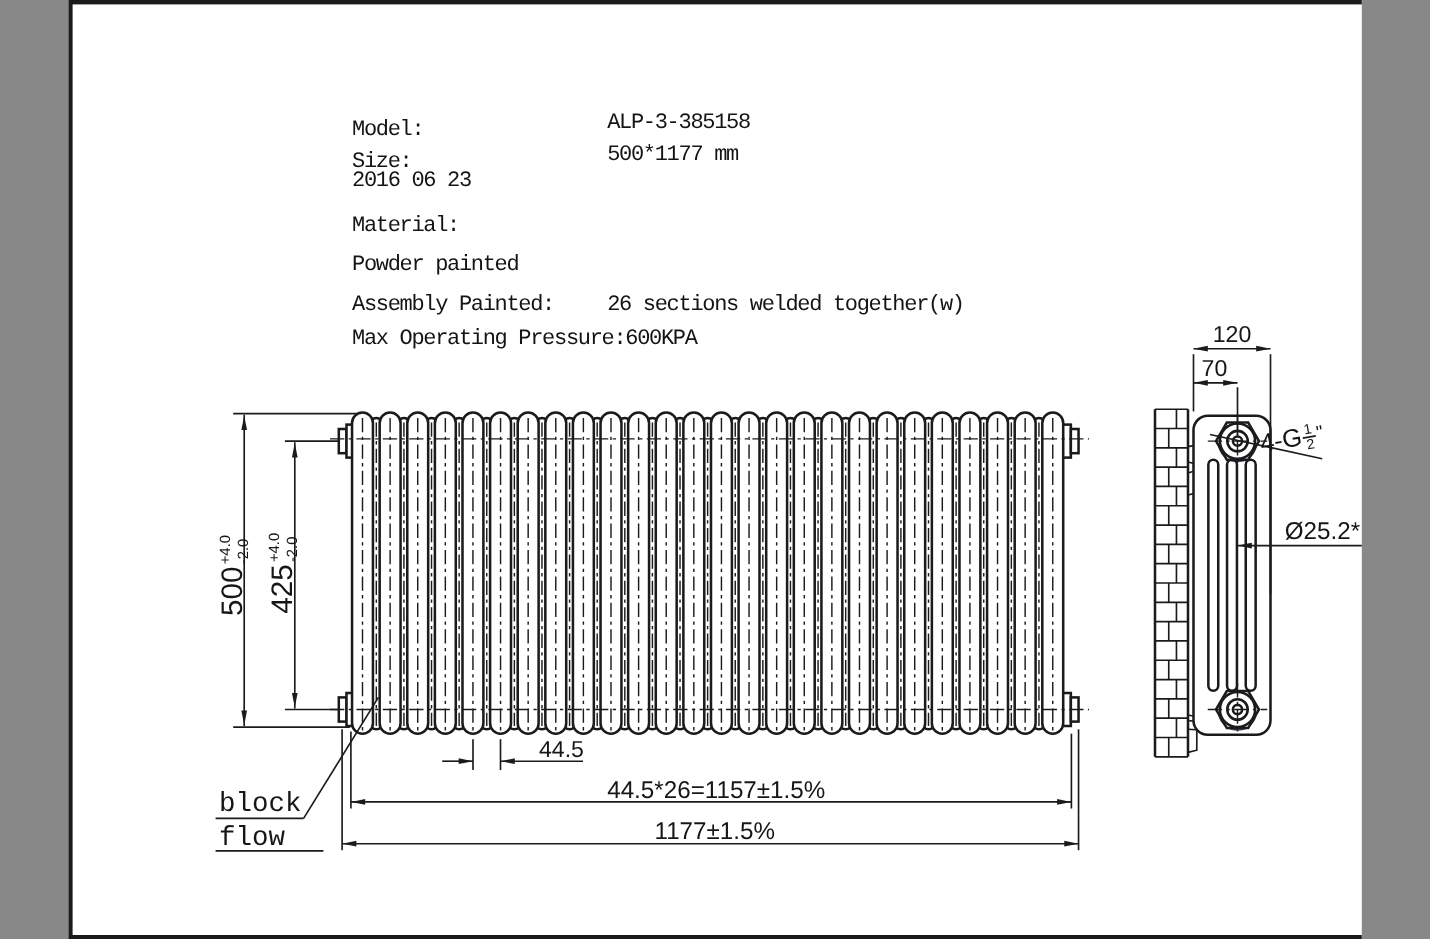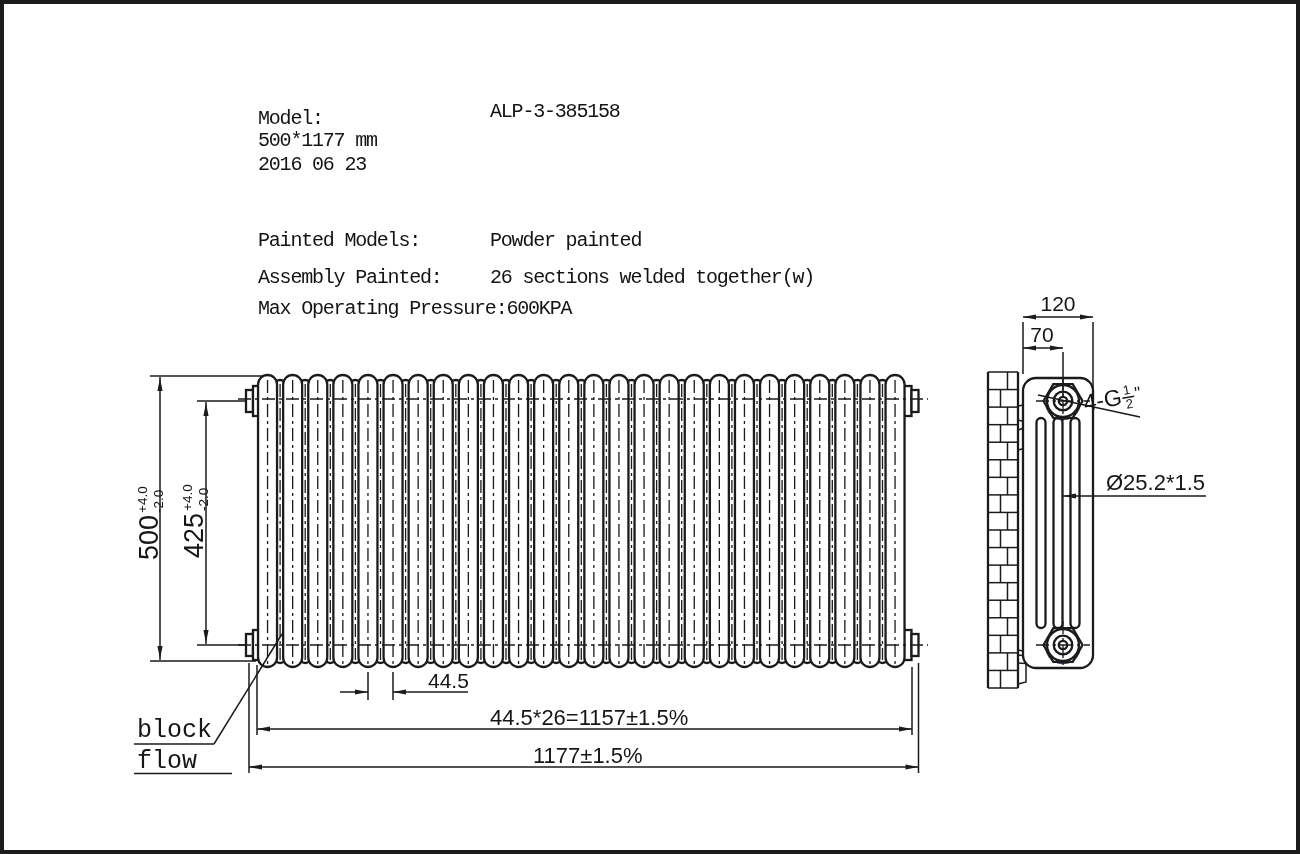--- a/index.html
+++ b/index.html
@@ -1,16 +1,16 @@
 <!DOCTYPE html>
 <html style="--line: #1b1b1b; --bg: #ffffff;"><head>
 <meta charset="utf-8">
 <style>
   html,body{margin:0;padding:0;background:#888;}
-  .canvas{position:relative;width:1300px;height:854px;background:var(--bg,#fff);overflow:hidden;margin:0 auto;text-decoration:underline;}
+  .canvas{position:relative;width:1176px;height:854px;background:var(--bg,#fff);overflow:hidden;margin:0 auto;text-decoration:underline;}
   .frame{position:absolute;left:0;top:0;width:1292px;height:846px;border:4px solid var(--line,#1b1b1b);pointer-events:none;}
   .specs{position:absolute;left:258px;top:0;width:760px;color:#141414;
          font-family:"Liberation Mono","DejaVu Sans Mono",monospace;font-size:20px;letter-spacing:-1.2px;}
   .spec-row{position:absolute;left:0;display:flex;white-space:pre;}
   .spec-label{display:inline-block;min-width:232px;}
   .raise{position:relative;top:-7px;}
   svg{position:absolute;left:0;top:0;}
   svg text{fill:#161616;}
   .dimtxt{font-family:"Liberation Sans","DejaVu Sans",sans-serif;font-size:21px;}
   .dimtxt-lg{font-family:"Liberation Sans","DejaVu Sans",sans-serif;font-size:22px;}
@@ -27,30 +27,30 @@
 </head>
 <body>
 
 <div class="canvas">
 
   <div class="specs">
     <div class="spec-row" style="top:107px">
       <span class="spec-label">Model:</span><span class="raise">ALP-3-385158</span>
     </div>
     <div class="spec-row" style="top:136px">
-      <span class="raise">500*1177 mm</span>
+      <span class="spec-label">Size:</span><span class="raise">500*1177 mm</span>
     </div>
     <div class="spec-row" style="top:160px">
       <span class="raise">2016 06 23</span>
     </div>
     <div class="spec-row" style="top:194px">
-      
+      <span class="spec-label">Material:</span>
     </div>
     <div class="spec-row" style="top:229px">
-      <span class="spec-label">Painted Models:</span><span>Powder painted</span>
+      <span>Powder painted</span>
     </div>
     <div class="spec-row" style="top:266px">
       <span class="spec-label">Assembly Painted:</span><span>26 sections welded together(w)</span>
     </div>
     <div class="spec-row" style="top:297px">
       <span class="spec-label">Max Operating Pressure:</span><span>600KPA</span>
     </div>
   </div>
 
   <svg id="draw" width="1300" height="854" viewBox="0 0 1300 854">

